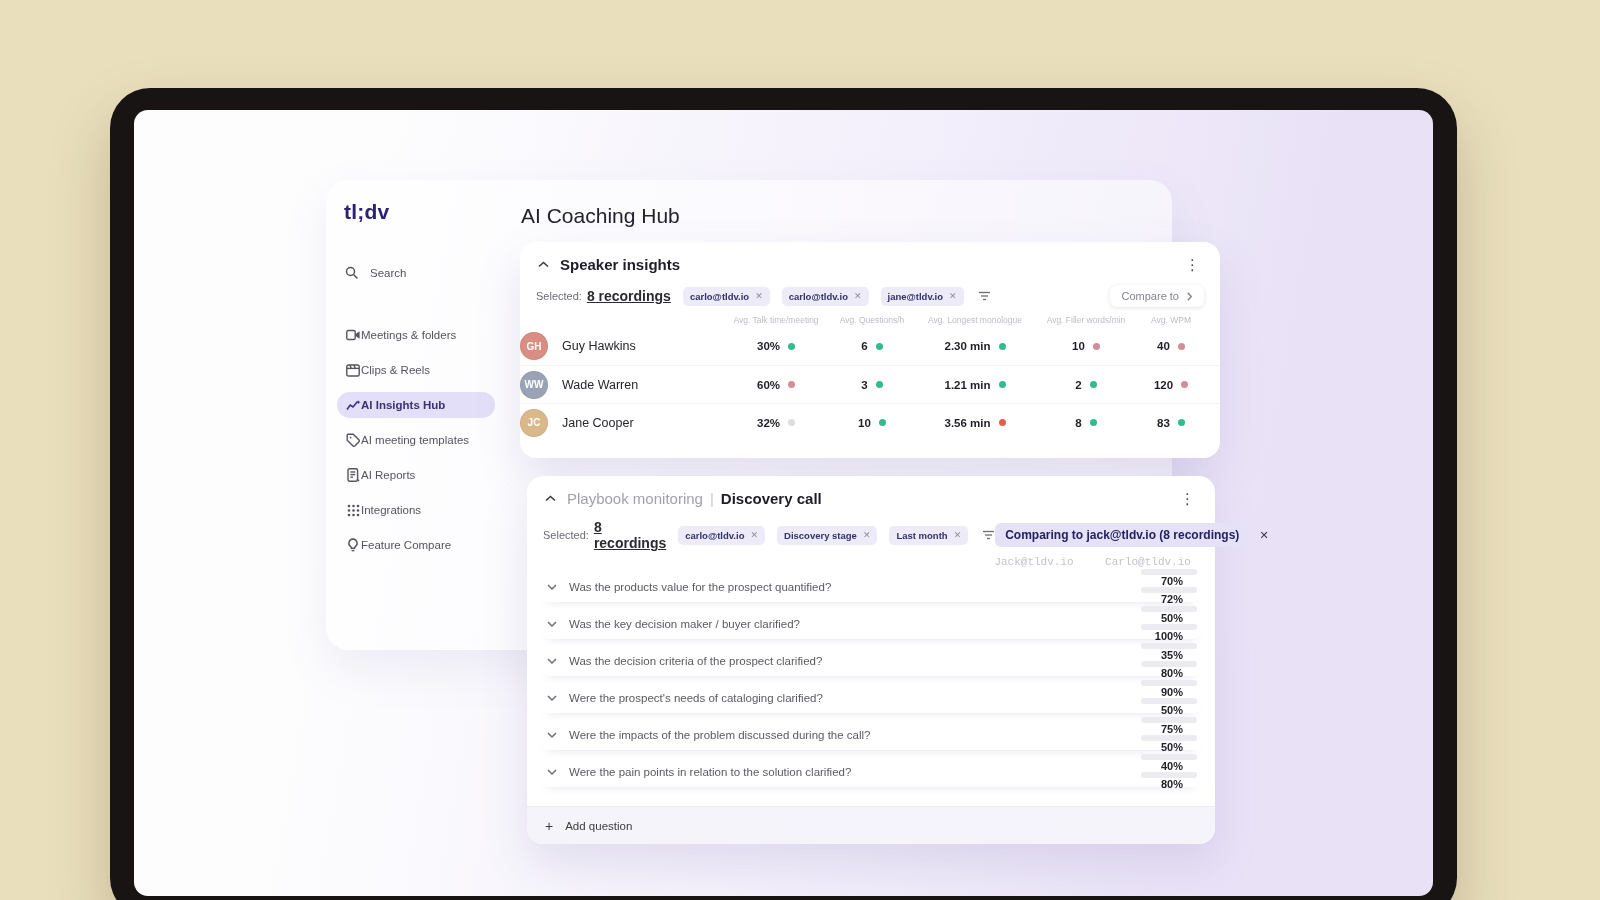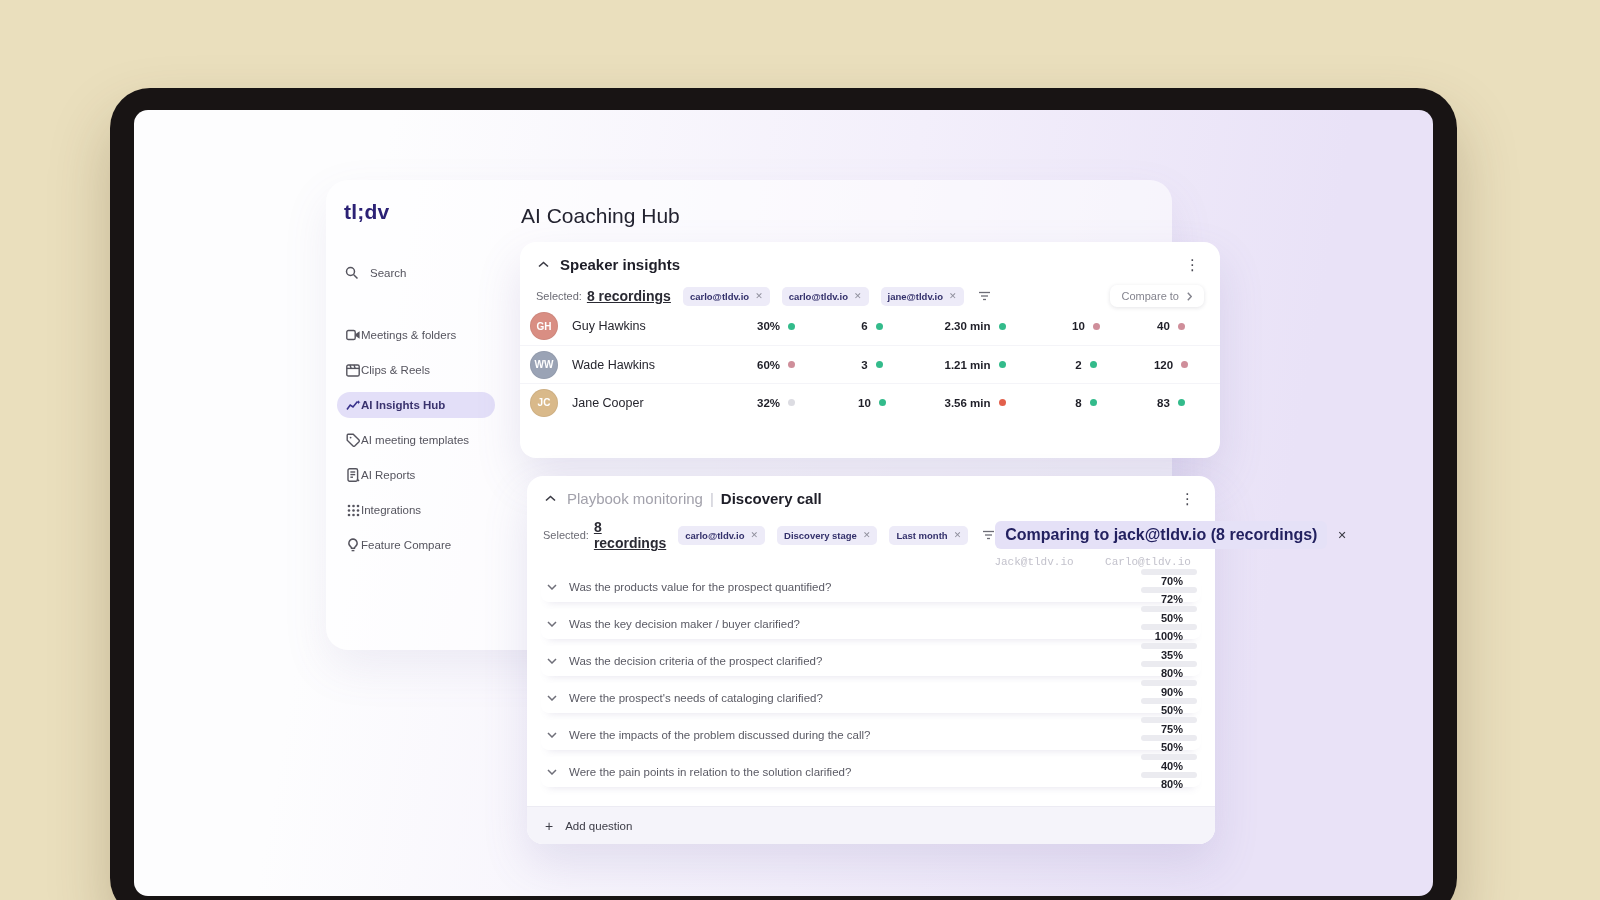--- a/index.html
+++ b/index.html
@@ -50,33 +50,33 @@
   .compare-btn { margin-left:auto; display:flex; align-items:center; gap:8px; background:#fff; border-radius:7px;
                  box-shadow:0 1px 4px rgba(30,30,60,.12); padding:5px 12px; font-size:11px; color:#84848e; cursor:pointer; }
   .metrics { display:flex; width:480px; margin-left:auto; margin-right:16px; }
   .mcell { display:flex; align-items:center; justify-content:center; gap:8px; }
   .mcell:nth-child(1){width:104px;} .mcell:nth-child(2){width:88px;} .mcell:nth-child(3){width:118px;}
   .mcell:nth-child(4){width:104px;} .mcell:nth-child(5){width:66px;}
   .cols-row { display:flex; align-items:center; margin-top:6px; height:14px; }
   .colh { font-size:8.5px; color:#bcbcc6; text-align:center; }
   .colh:nth-child(1){width:104px;} .colh:nth-child(2){width:88px;} .colh:nth-child(3){width:118px;}
   .colh:nth-child(4){width:104px;} .colh:nth-child(5){width:66px;}
-  .srow { display:flex; align-items:center; height:38px; padding-left:10px; }
+  .srow { display:flex; align-items:center; height:38px; padding-left:0; }
   .srow + .srow { border-top:1px solid #f4f4f8; }
   .avatar { width:28px; height:28px; border-radius:50%; display:flex; align-items:center; justify-content:center;
             font-size:10px; font-weight:700; color:#fff; flex:0 0 28px; box-shadow:inset 0 0 0 1px rgba(0,0,0,.05); }
   .sname { font-size:12.5px; font-weight:500; color:#26262e; margin-left:14px; flex:1; }
   .mval { font-size:11.5px; font-weight:600; color:#1f1f28; }
   .dot { width:7px; height:7px; border-radius:50%; }
   .c-good{background:#33bb8b;} .c-warn{background:#cf8e9a;} .c-bad{background:#e2604c;} .c-neutral{background:#dcdce2;}
 
   
   #playbook { left:393px; top:366px; width:688px; height:368px; }
   .cmp-pill { margin-left:auto; background:#e5e1f7; border-radius:6px; padding:5px 10px;
-              font-size:16px; font-weight:700; color:#232160; cursor:pointer; white-space:nowrap; }
+              font-size:12px; font-weight:700; color:#232160; cursor:pointer; white-space:nowrap; }
   .cmp-x { margin-left:10px; color:#3a3a44; font-size:11px; cursor:pointer; }
   .bar-cols { display:flex; align-items:center; margin-top:4px; height:13px; padding-right:18px; }
   .bar-cols .spacer { flex:1; }
   .bcol { width:98px; text-align:center; font-size:11px; color:#c3c2cc;font-family:Liberation Mono, monospace; }
   .bar-cols .gap { width:16px; }
   .questions { display:flex; flex-direction:column; gap:7px; padding:4px 14px 0 14px; }
   .qrow { display:flex; align-items:center; height:30px; background:#fff; border-radius:8px; padding:0 4px 0 6px;
           box-shadow:0 7px 9px -7px rgba(100,90,150,.18); }
   .qchev { width:12px; height:12px; color:#6f6f79; display:flex; align-items:center; cursor:pointer; }
   .qtext { font-size:11.5px; color:#5a5a64; margin-left:10px; flex:1; }
@@ -223,20 +223,29 @@
               <line x1="5" y1="8.5" x2="8" y2="8.5"></line>
             </svg>
         </span>
         <span class="compare-btn">
           <span>Compare to</span>
           <svg width="5" height="9" viewBox="0 0 5 9" fill="none" stroke="#84848e" stroke-width="1.4">
               <polyline points="0.8,0.8 4.2,4.5 0.8,8.2"></polyline>
             </svg>
         </span>
       </div>
+      <div class="cols-row">
+        <div class="metrics">
+          <span class="colh">Avg. Talk time/meeting</span>
+          <span class="colh">Avg. Questions/h</span>
+          <span class="colh">Avg. Longest monologue</span>
+          <span class="colh">Avg. Filler words/min</span>
+          <span class="colh">Avg. WPM</span>
+        </div>
+      </div>
 
       <div class="srow">
         <span class="avatar" style="background: rgb(217, 142, 131);">GH</span>
         <span class="sname">Guy Hawkins</span>
         <div class="metrics">
           <span class="mcell">
               <span class="mval">30%</span>
               <span class="dot c-good"></span>
             </span>
           <span class="mcell">
@@ -252,21 +261,21 @@
               <span class="dot c-warn"></span>
             </span>
           <span class="mcell">
               <span class="mval">40</span>
               <span class="dot c-warn"></span>
             </span>
         </div>
       </div>
       <div class="srow">
         <span class="avatar" style="background: rgb(154, 163, 181);">WW</span>
-        <span class="sname">Wade Hawkins</span>
+        <span class="sname">Wade Warren</span>
         <div class="metrics">
           <span class="mcell">
               <span class="mval">60%</span>
               <span class="dot c-warn"></span>
             </span>
           <span class="mcell">
               <span class="mval">3</span>
               <span class="dot c-good"></span>
             </span>
           <span class="mcell">

